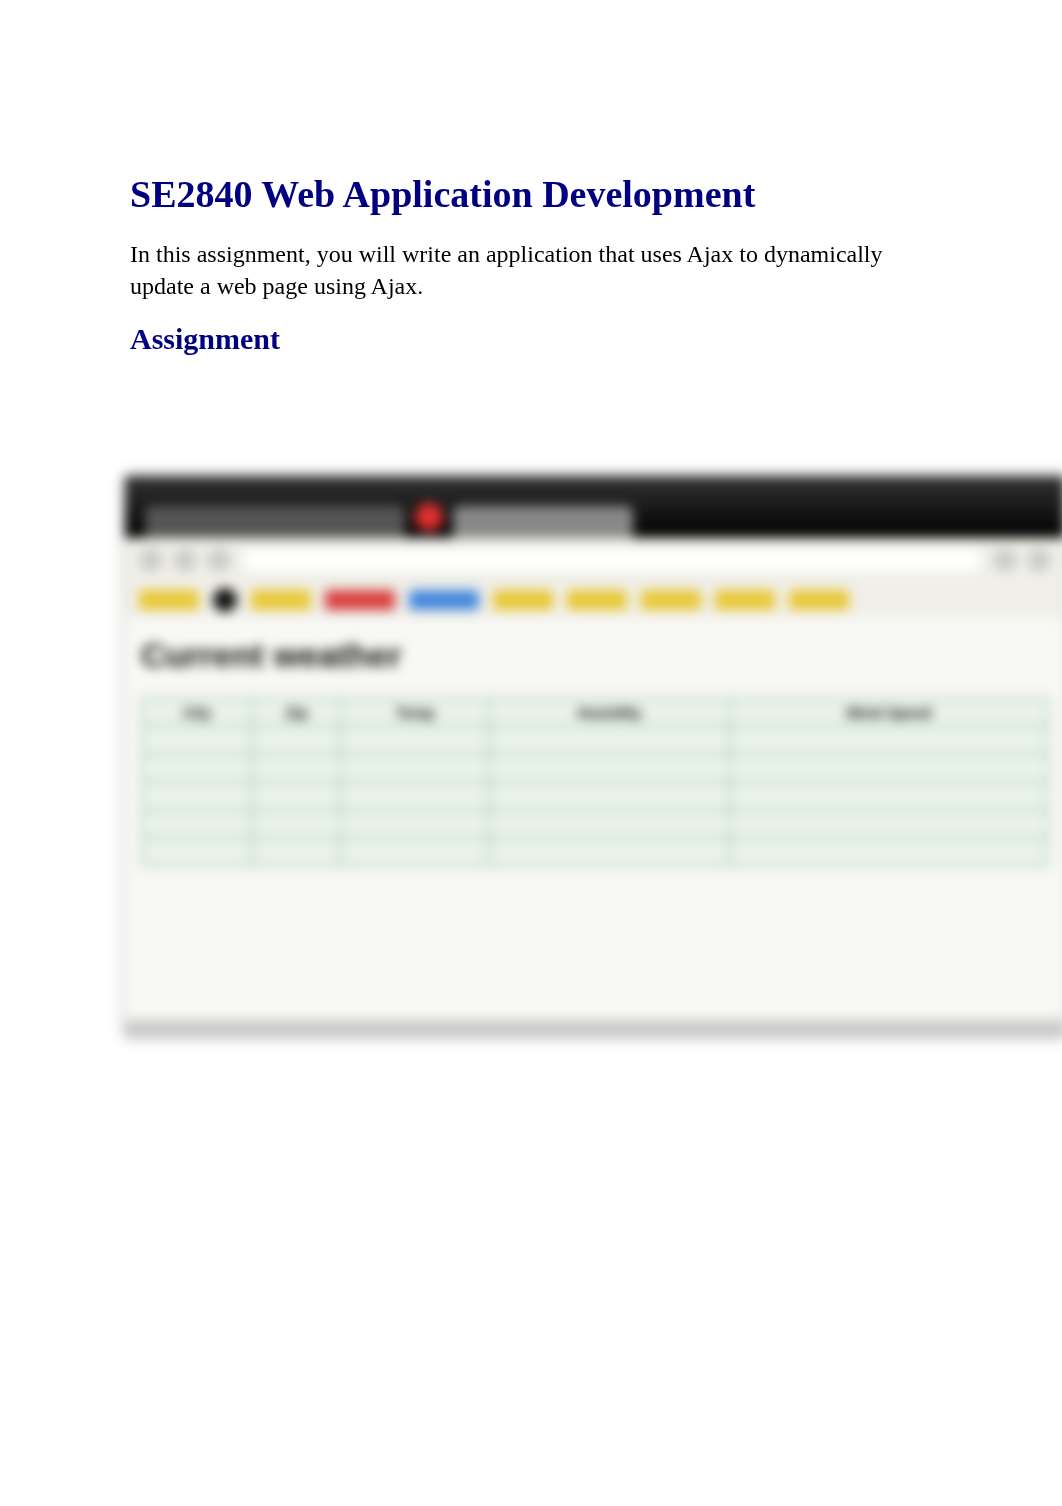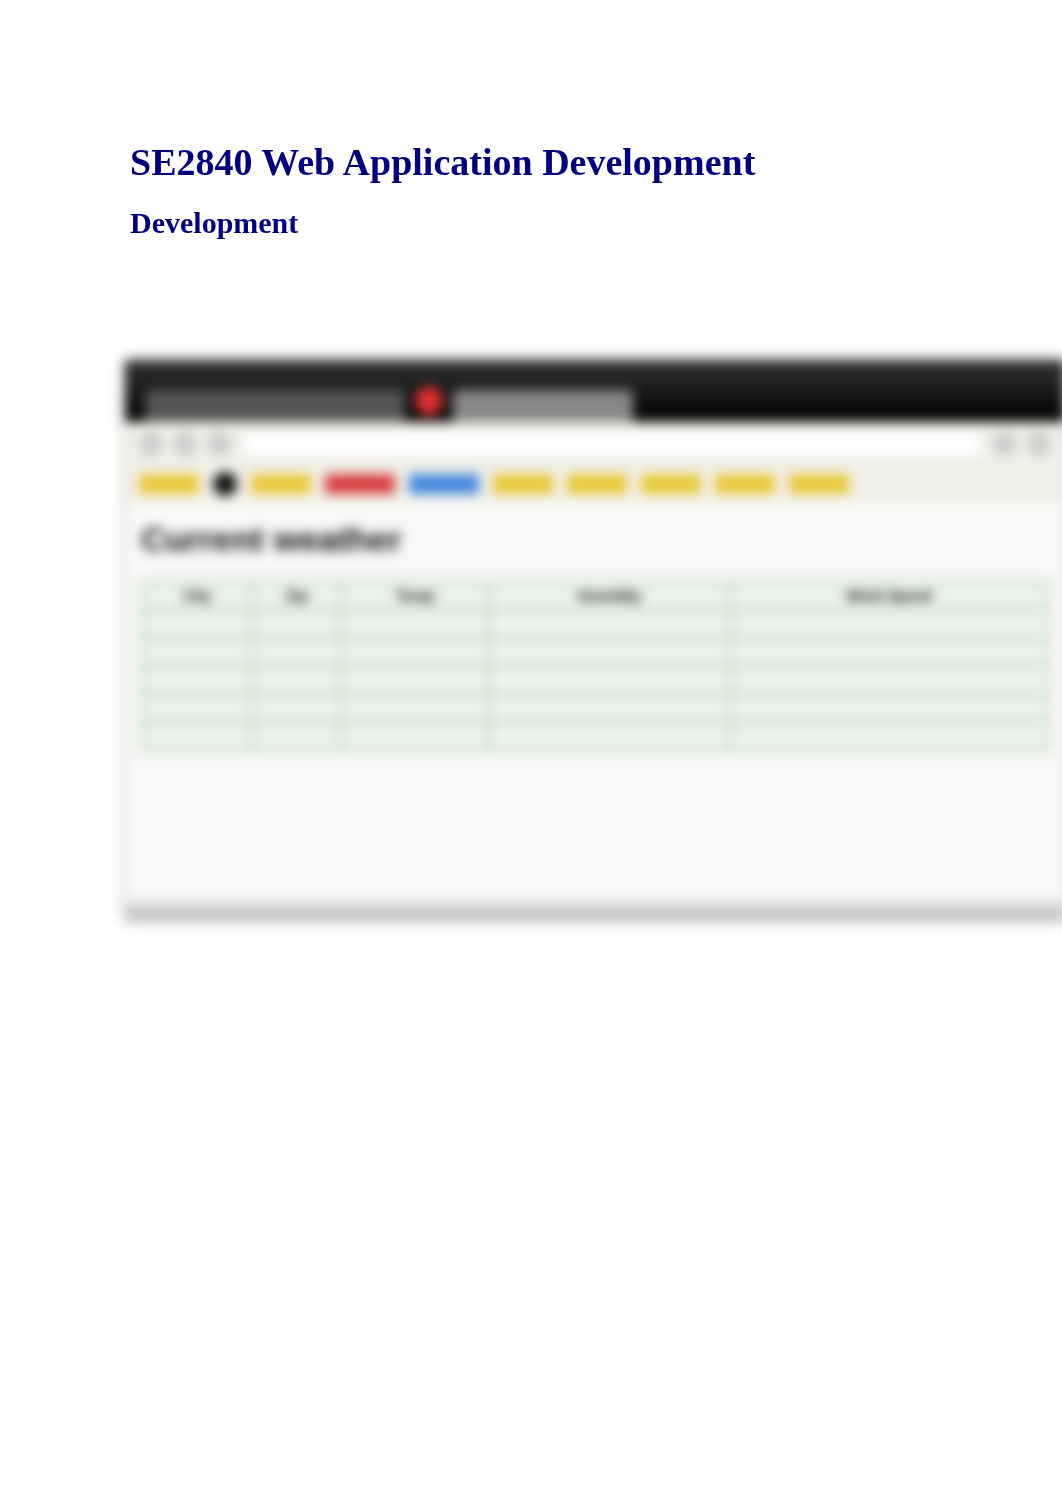--- a/index.html
+++ b/index.html
@@ -5,20 +5,21 @@
     * { margin: 0; padding: 0; box-sizing: border-box; }
     body {
       font-family: "Times New Roman", Times, serif;
       width: 1062px;
       height: 1506px;
       background: #ffffff;
       position: relative;
     }
     .content {
       padding: 140px 130px 0 130px;
+      margin-top: 32px;
     }
     .title-block {
       color: #000080;
       font-size: 38px;
       line-height: 1.2;
       margin-bottom: 20px;
     }
     .section-heading {
       color: #000080;
       font-size: 30px;
@@ -123,22 +124,23 @@
   </style>
 </head>
 <body>
 
 <div class="content">
 
   <h1 class="title-block">
     <span>SE2840 Web Application Development</span><br>
   </h1>
 
-
-  <h2 class="section-heading">Development</h2>
+  <p class="body-text">In this assignment, you will write an application that uses Ajax to dynamically update a web page using Ajax.</p>
+
+  <h2 class="section-heading">Assignment</h2>
 
   <div class="screenshot-area">
     <div class="browser-top">
       <div class="tab dark1"></div>
       <div class="tab red-dot"></div>
       <div class="tab light"></div>
     </div>
     <div class="addr-row">
       <div class="nav-btn"></div>
       <div class="nav-btn"></div>

